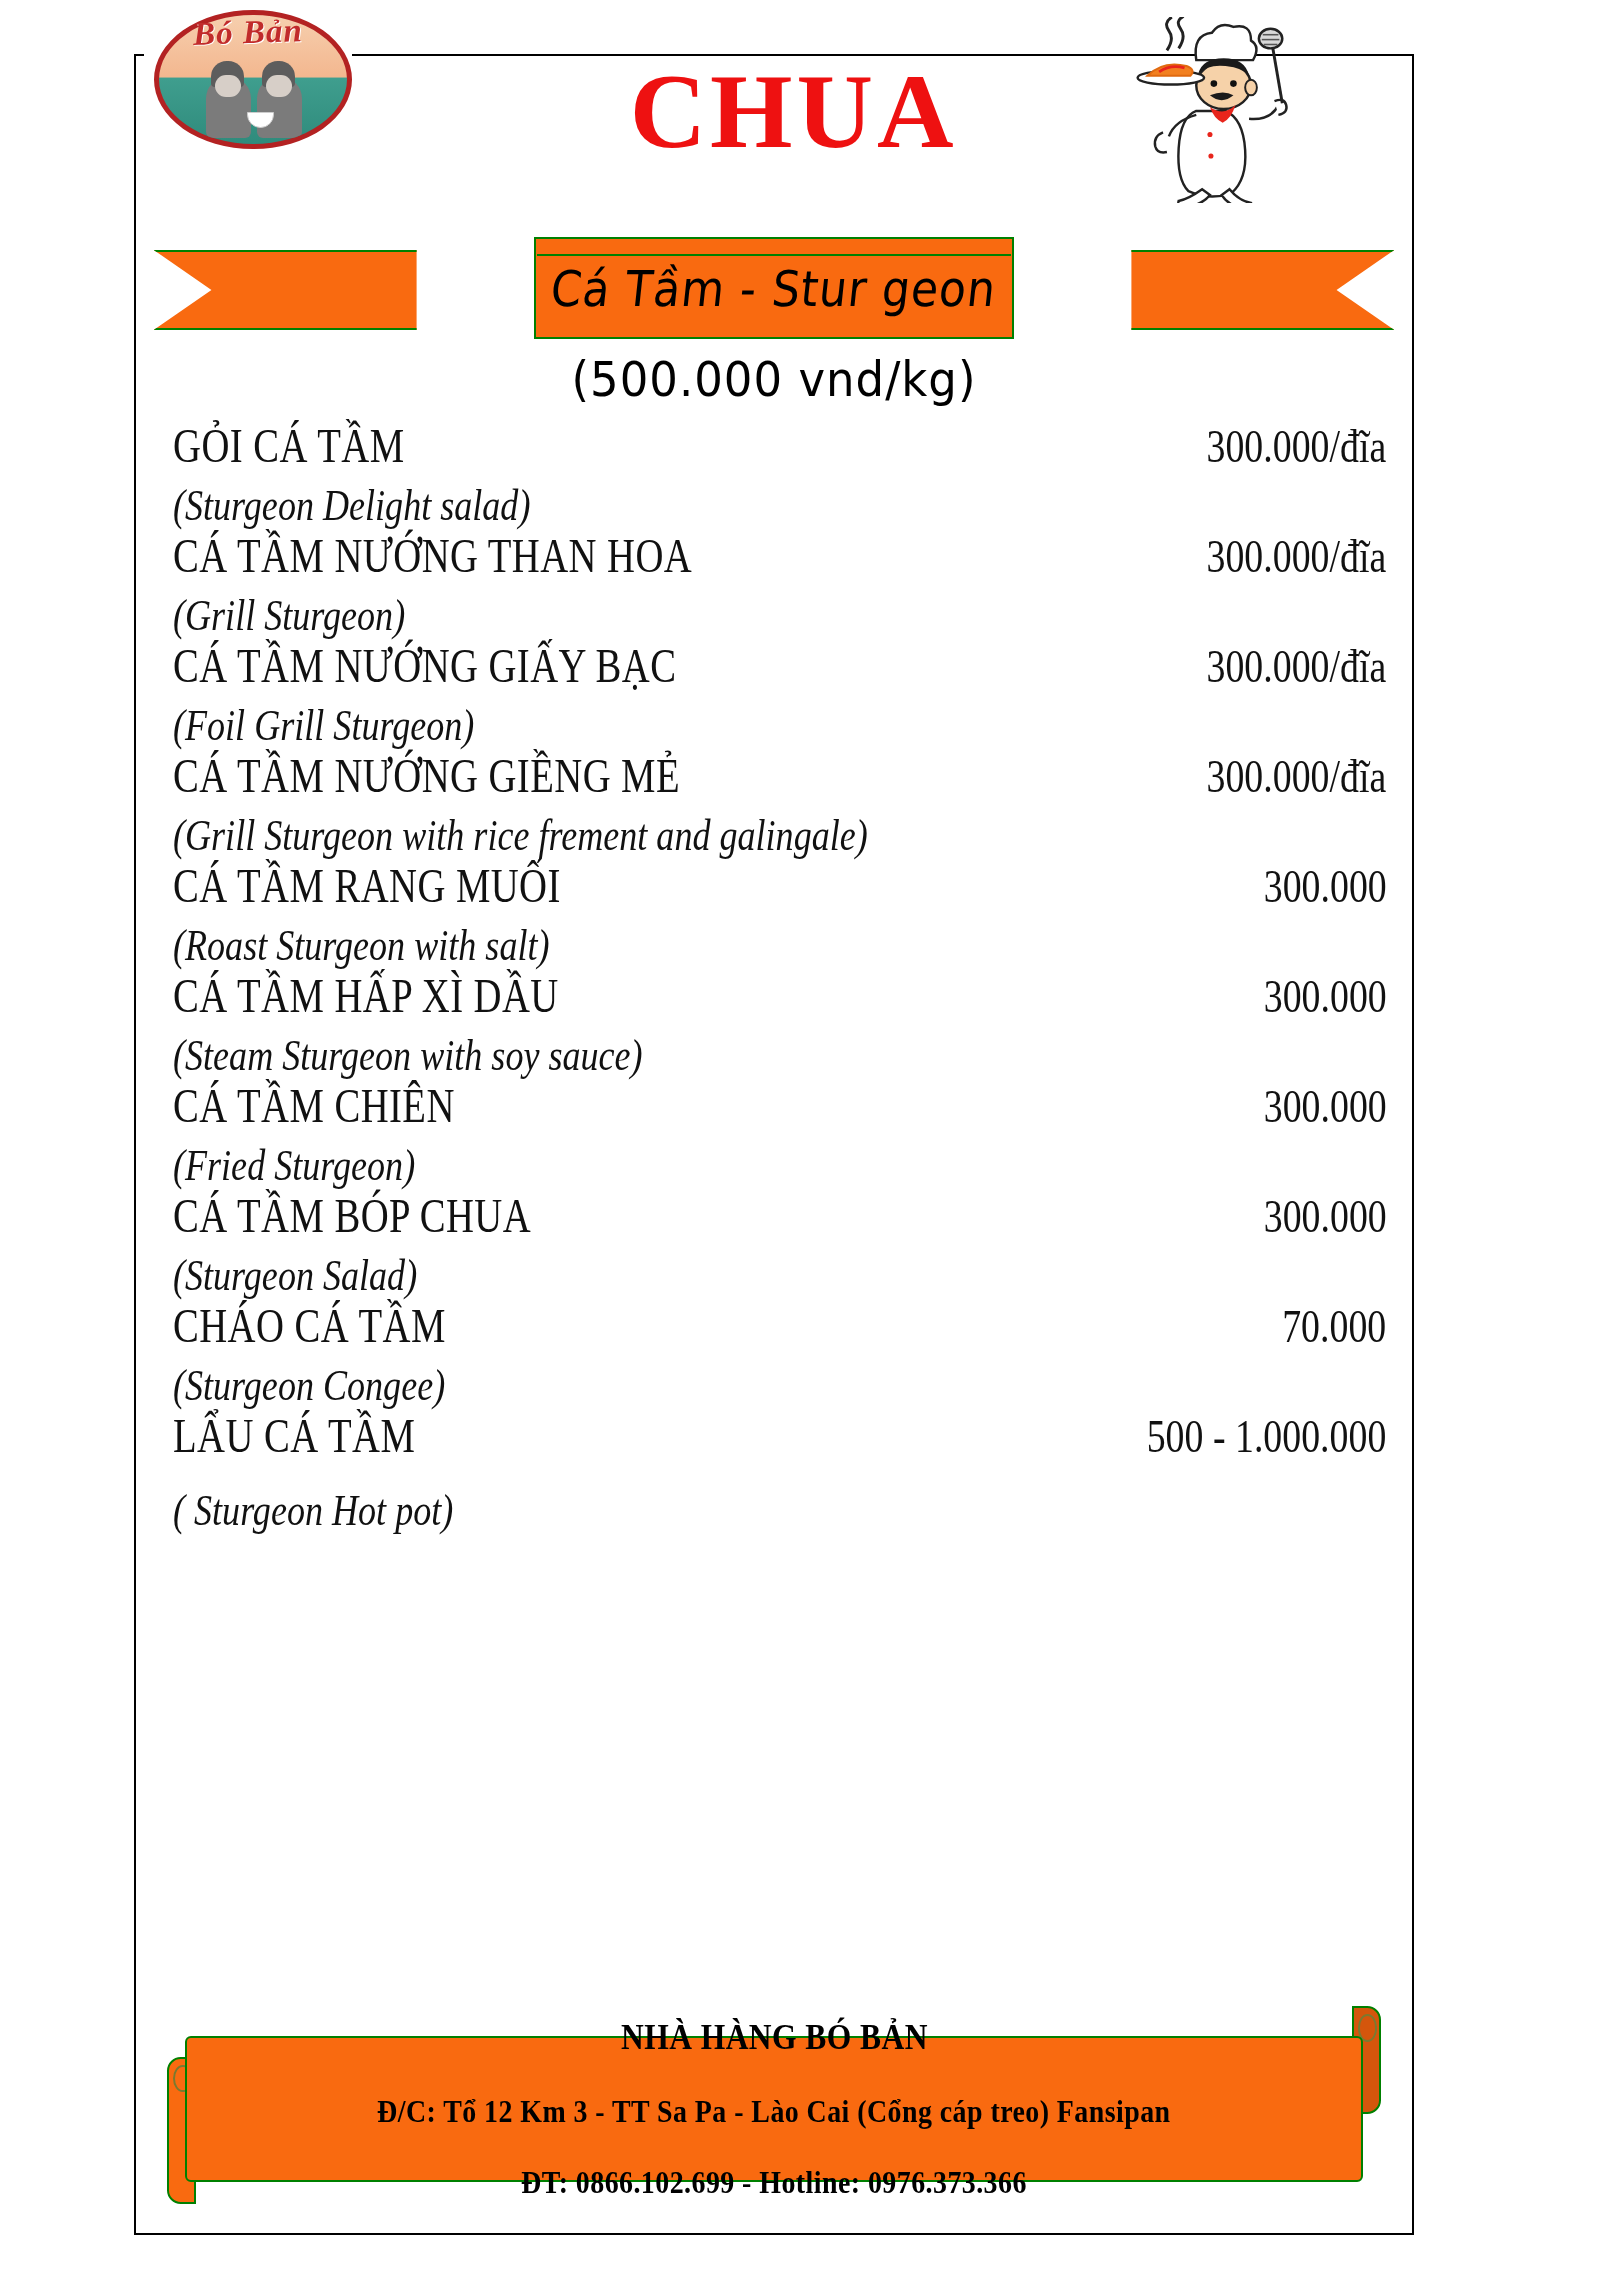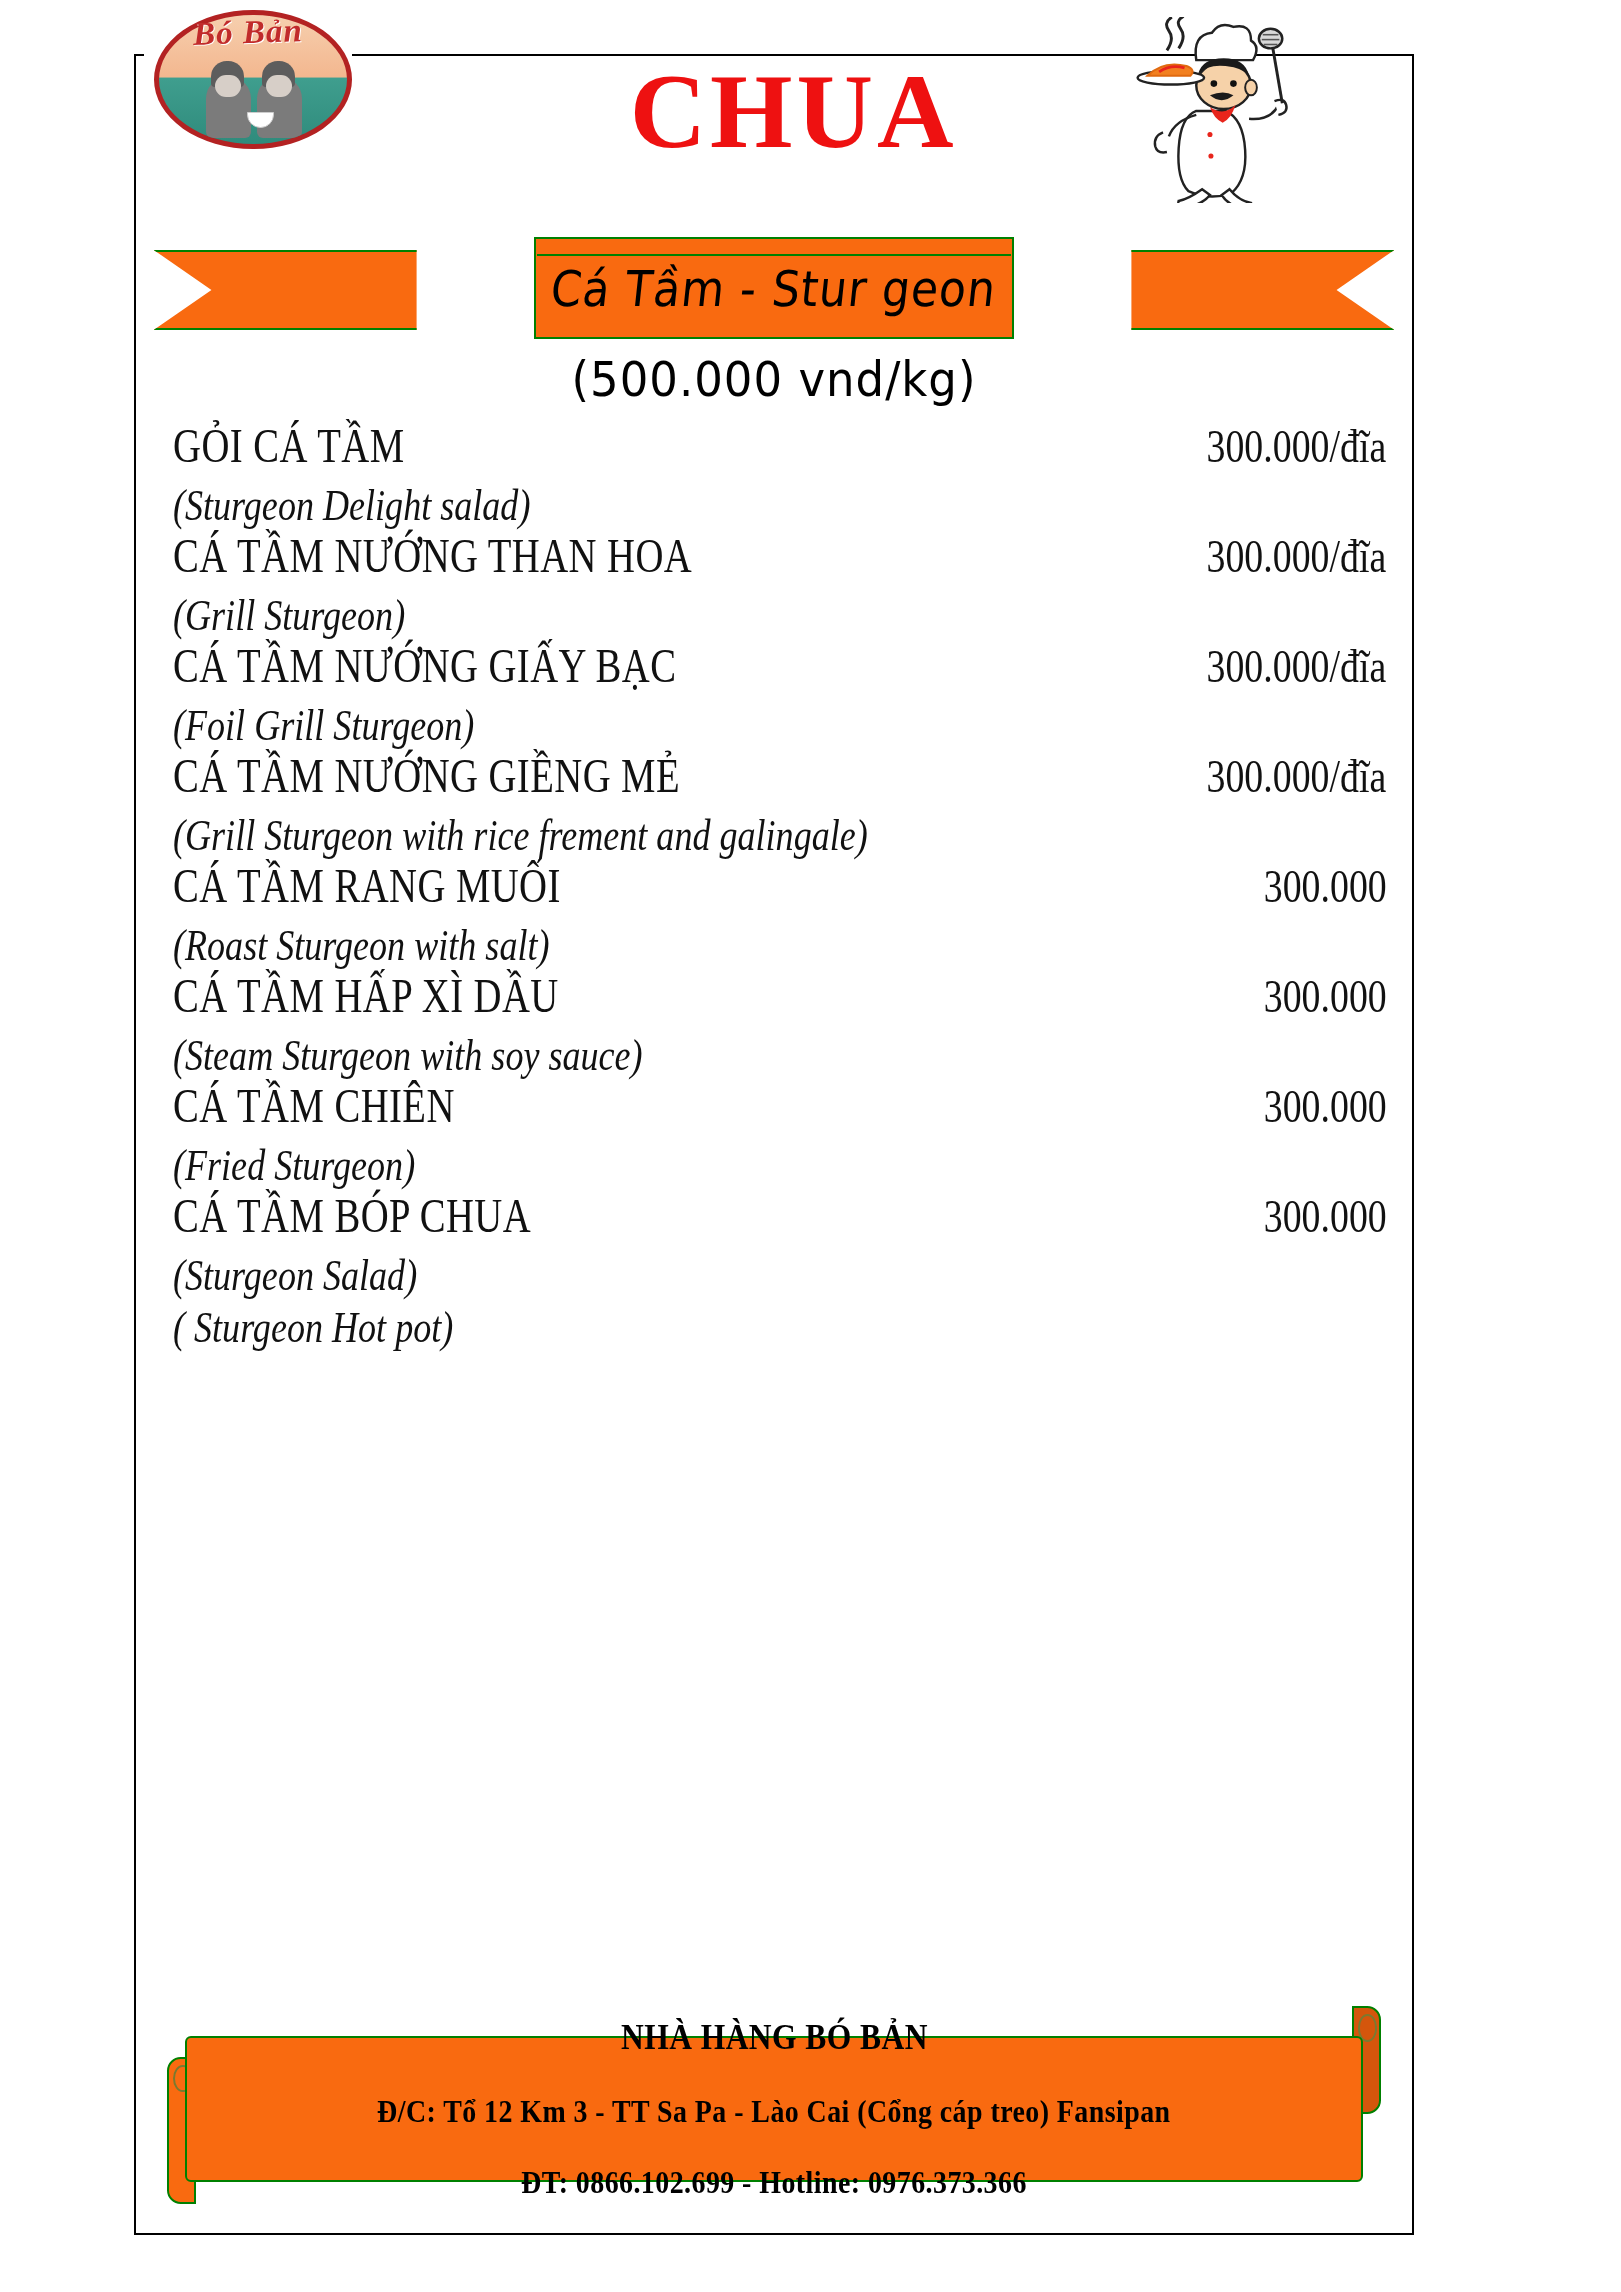--- a/index.html
+++ b/index.html
@@ -375,21 +375,32 @@
         </div>
         <div class="en">(Fried Sturgeon)</div>
       </div>
       <div class="item">
         <div class="row">
           <span class="vn">CÁ TẦM BÓP CHUA</span>
           <span class="price">300.000</span>
         </div>
         <div class="en">(Sturgeon Salad)</div>
       </div>
+      <div class="item">
+        <div class="row">
+          <span class="vn">CHÁO CÁ TẦM</span>
+          <span class="price">70.000</span>
+        </div>
+        <div class="en">(Sturgeon Congee)</div>
+      </div>
       <div class="item spaced">
+        <div class="row">
+          <span class="vn">LẨU CÁ TẦM</span>
+          <span class="price">500 - 1.000.000</span>
+        </div>
         <div class="en">( Sturgeon Hot pot)</div>
       </div>
     </div>
 
   <div id="footer">
     <div class="curl left">
       <div class="curl-in"></div>
     </div>
     <div class="curl right">
       <div class="curl-in"></div>

